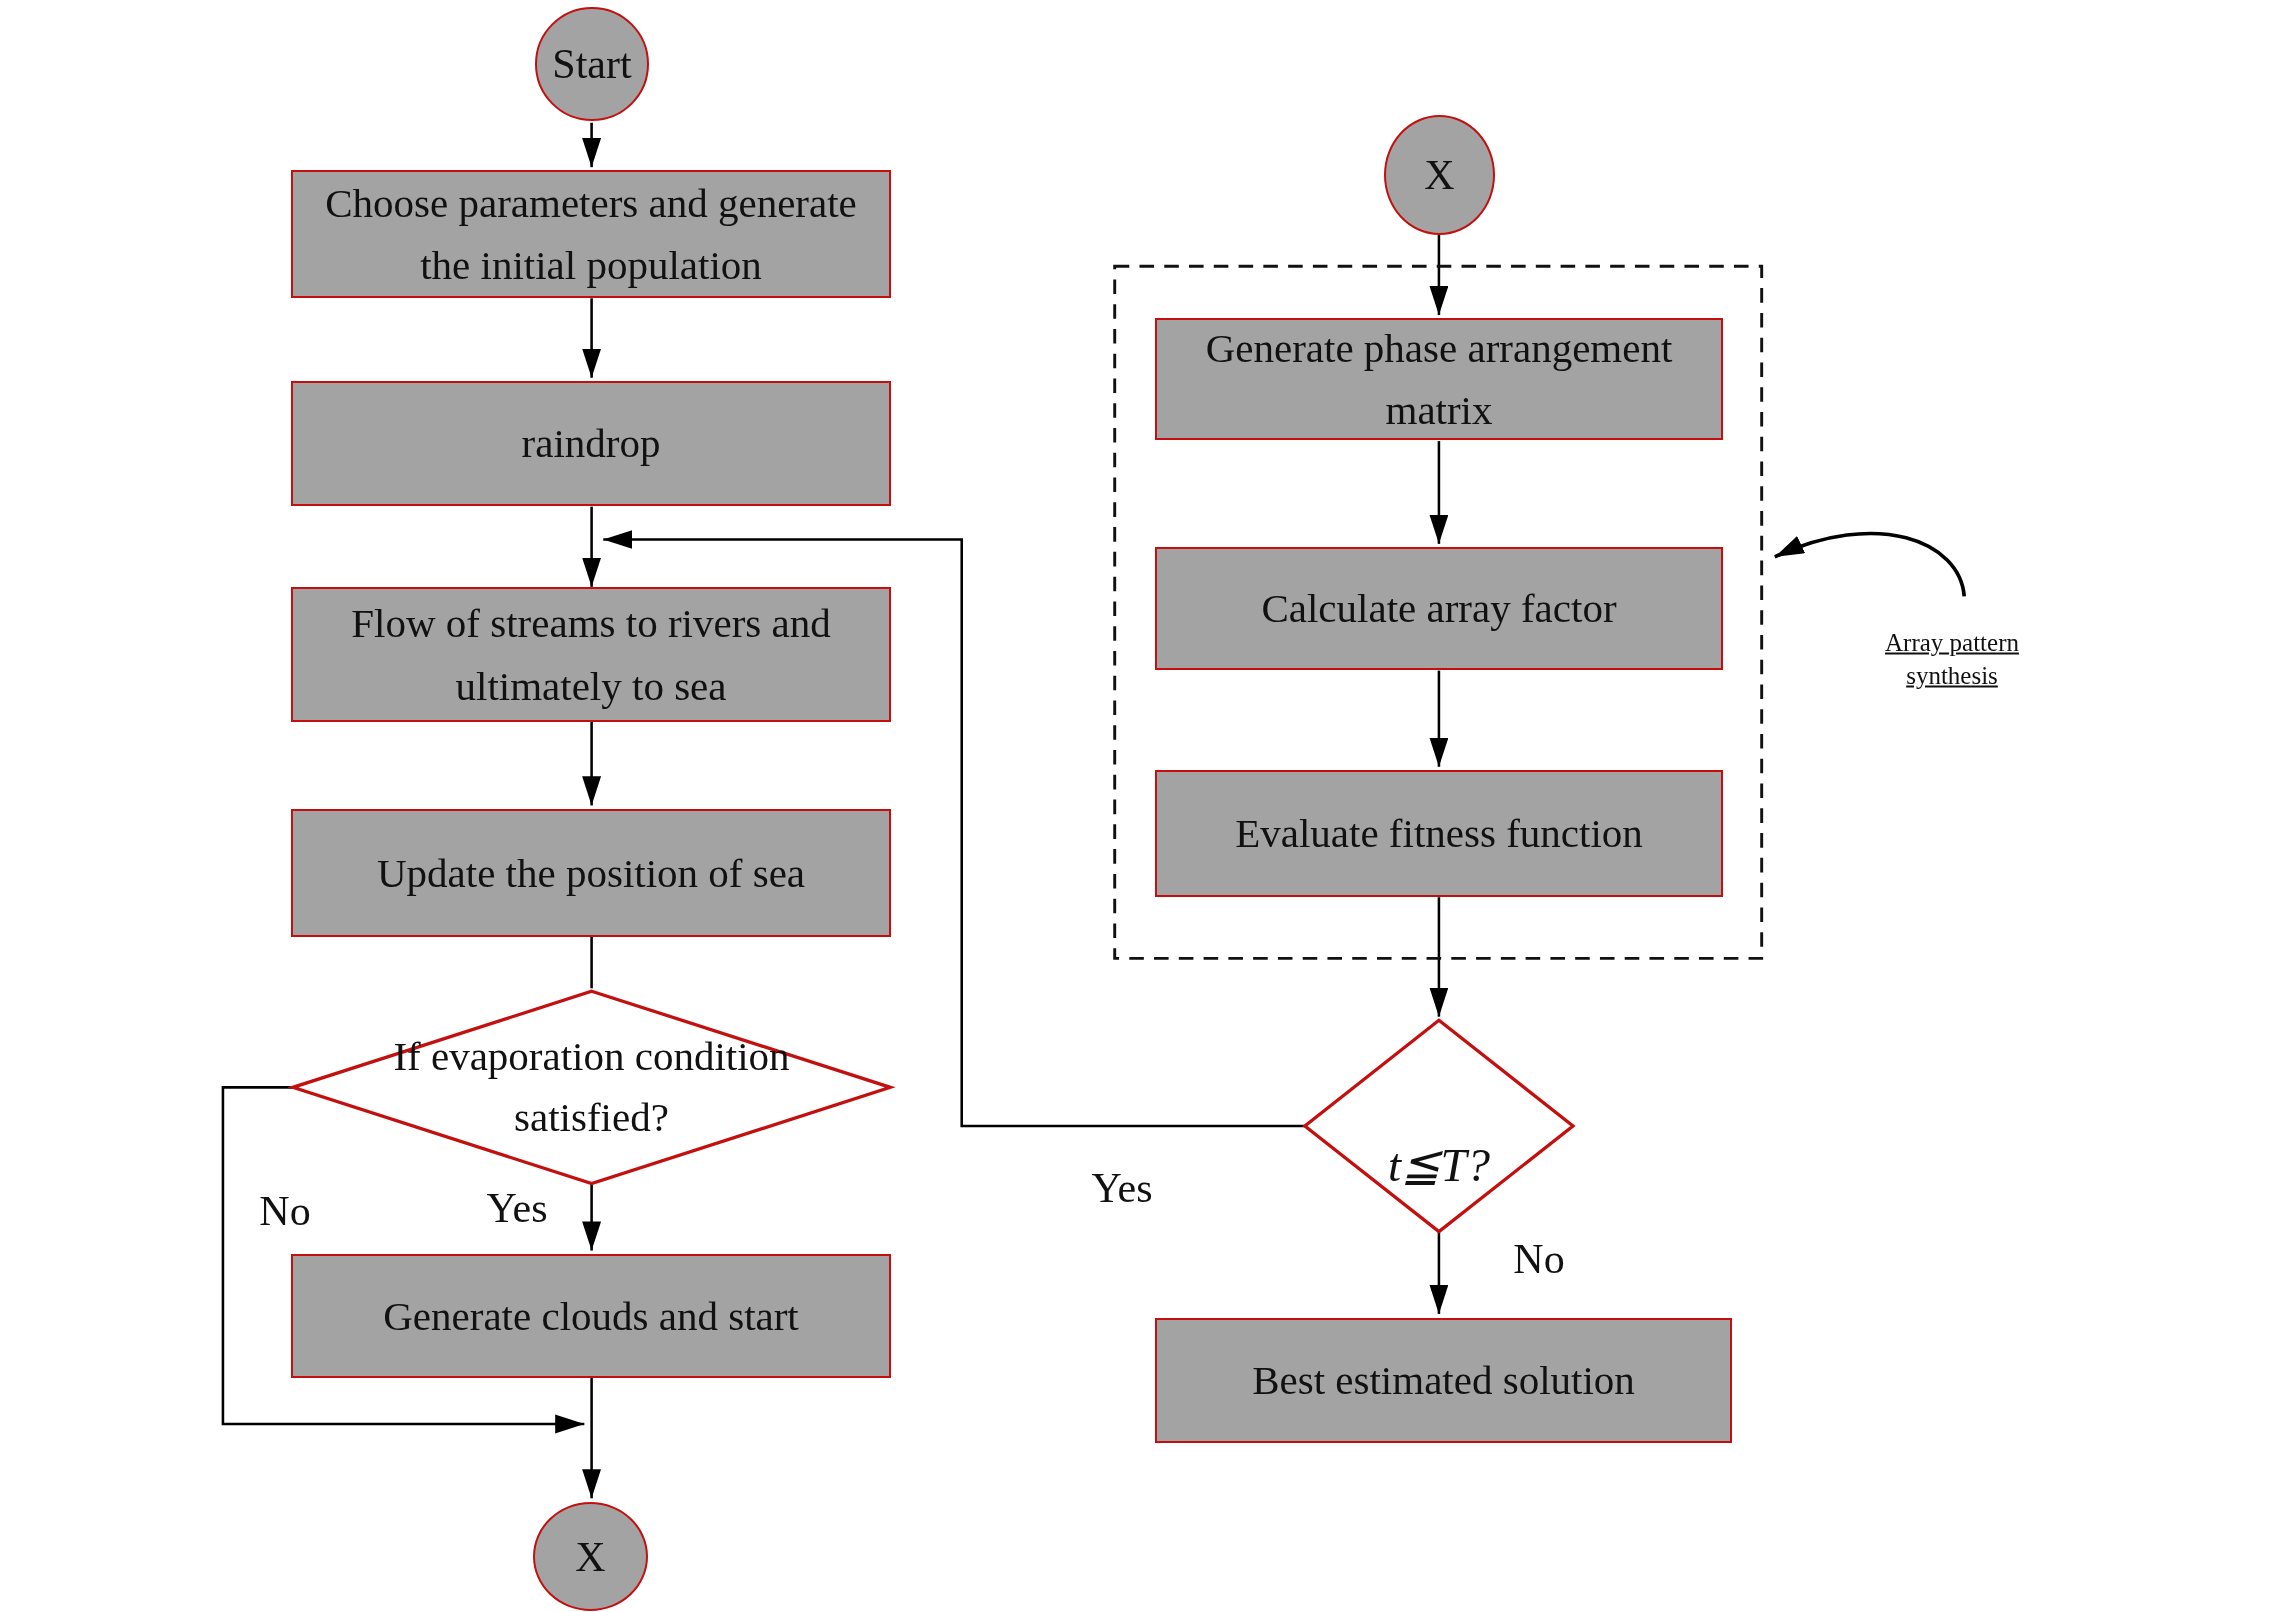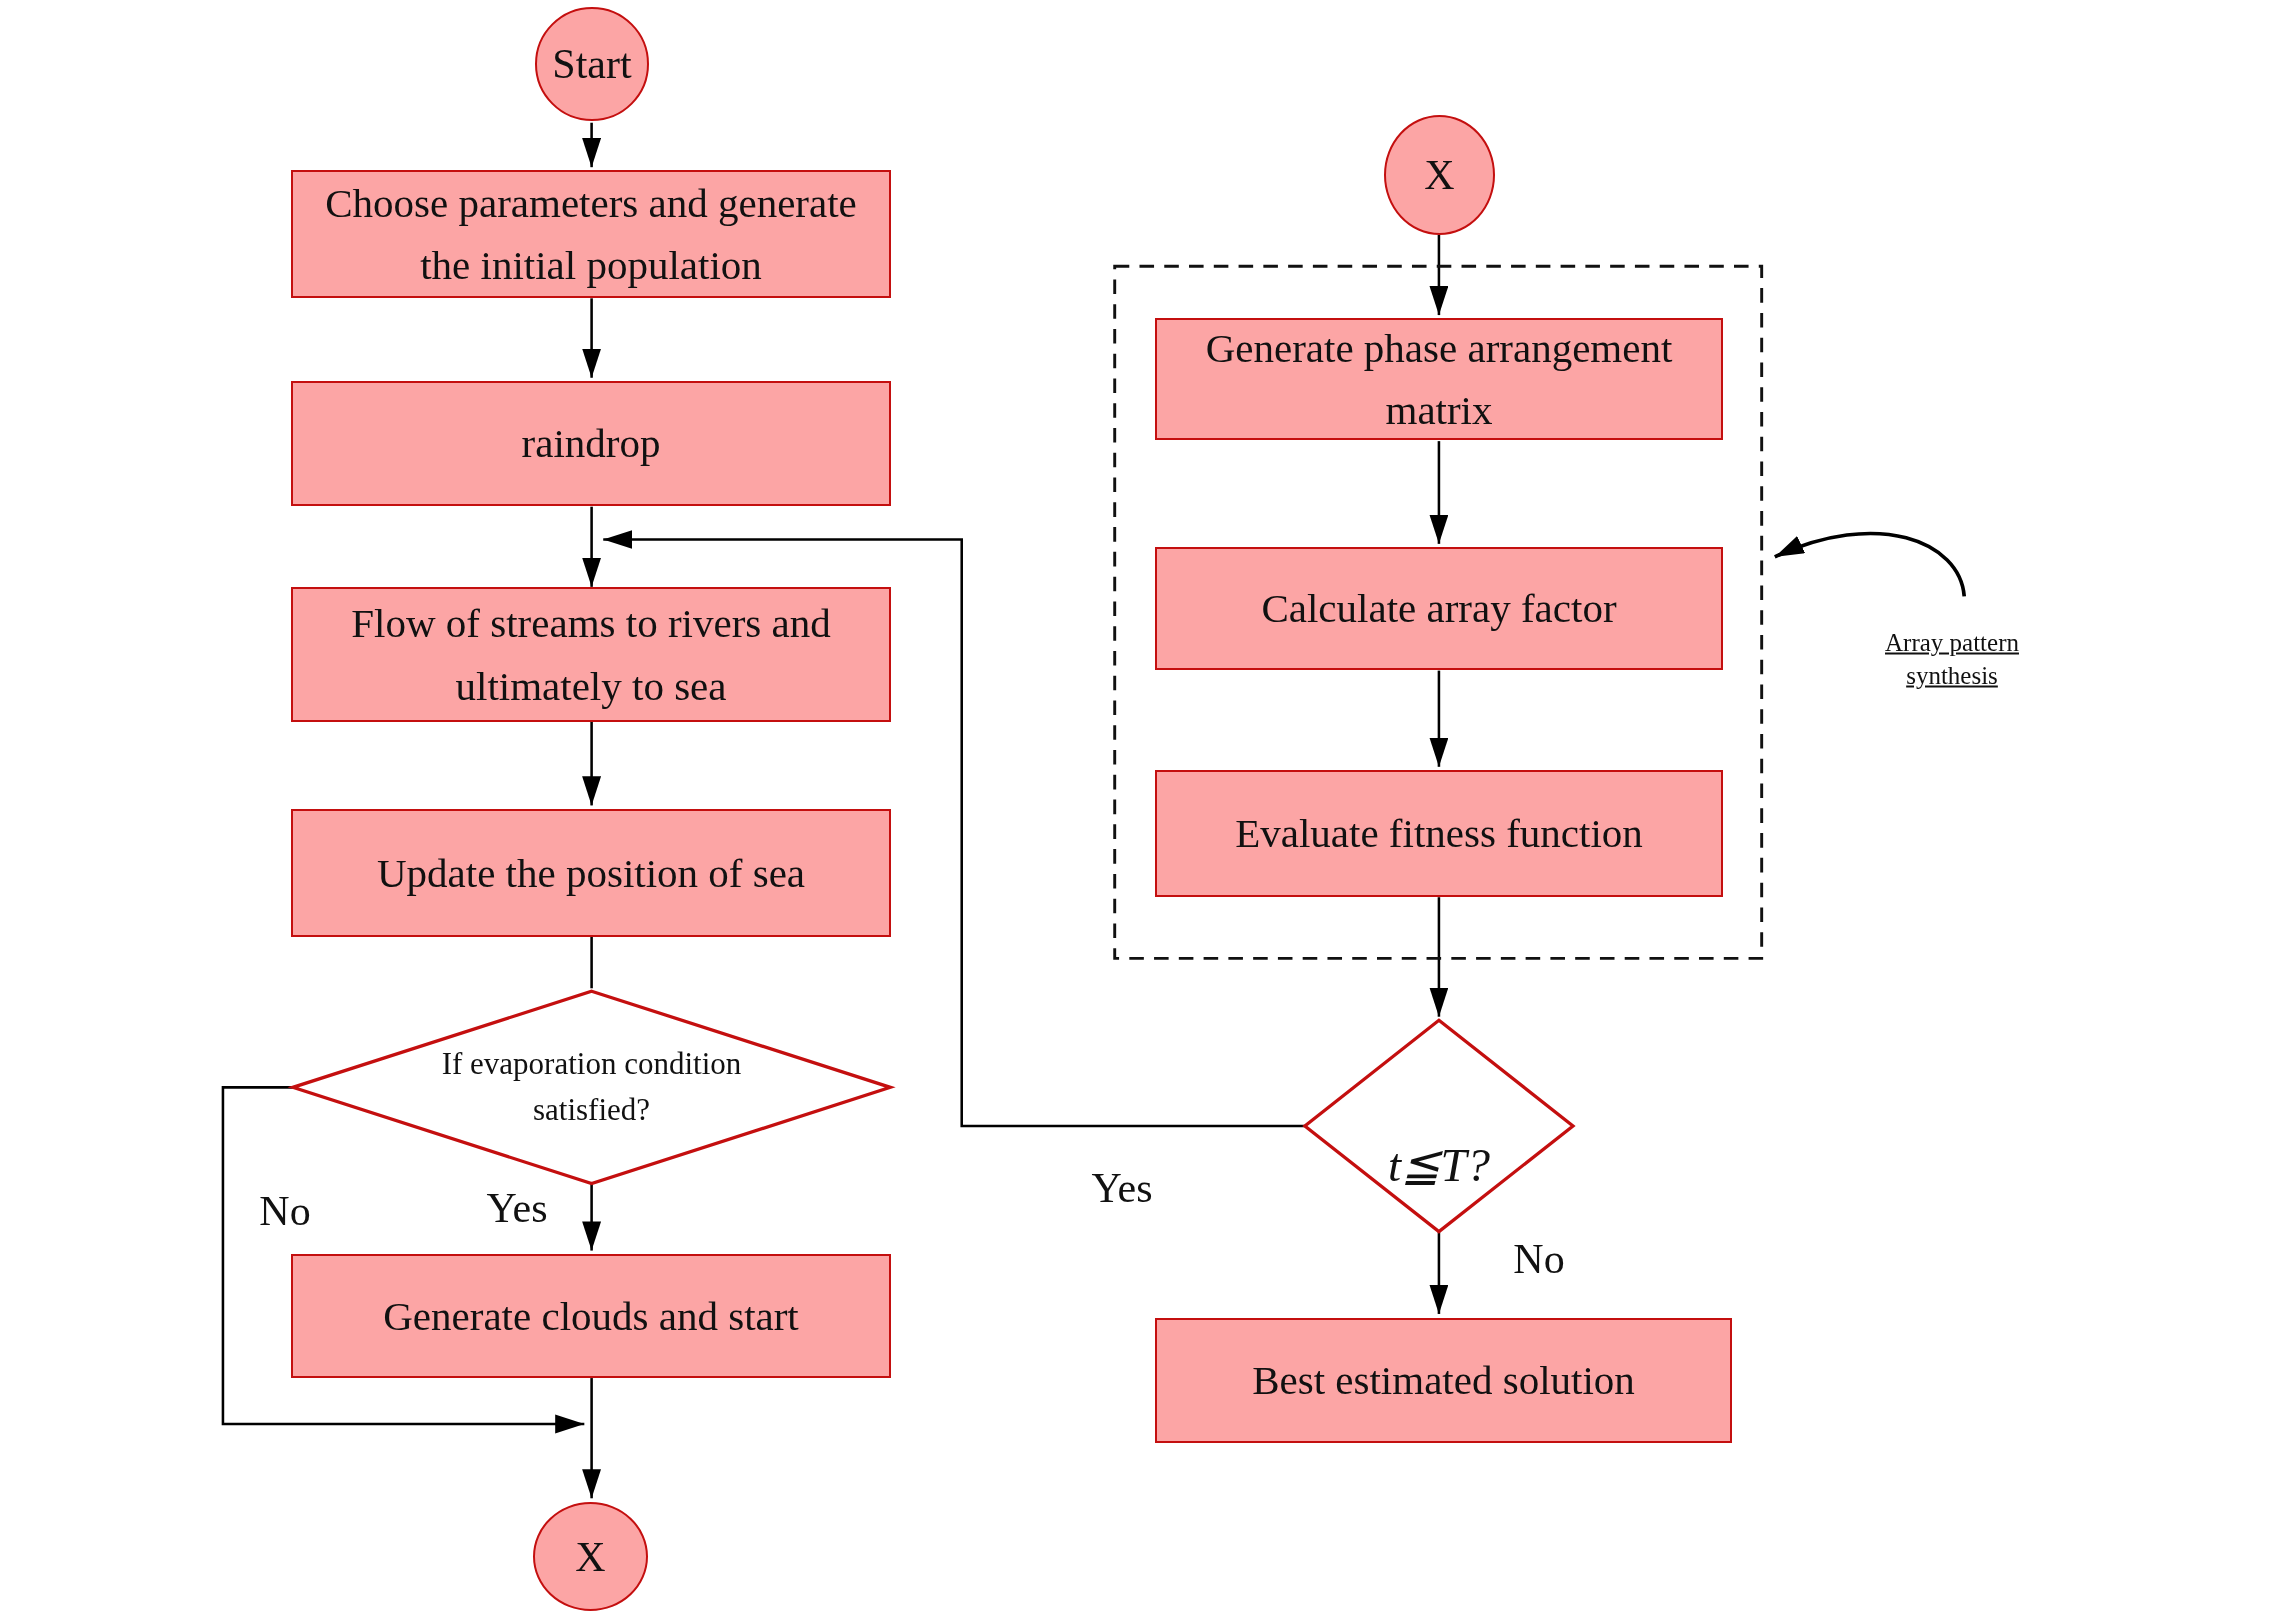--- a/index.html
+++ b/index.html
@@ -21,40 +21,40 @@
     width: 2295px; height: 1613px;
   }
   .node {
     position: absolute;
     display: flex;
     flex-direction: column;
     align-items: center;
     justify-content: center;
     text-align: center;
     box-sizing: border-box;
-    background: #fca5a5;
+    background: #a3a3a3;
   }
   .box {
     border: 2.9px solid #c40f0f;
     font-size: 41px;
     line-height: 1.52;
   }
   .circle {
     border: 2.9px solid #c40f0f;
     border-radius: 50%;
     font-size: 42px;
   }
   .diamond-label {
     position: absolute;
     display: flex;
     flex-direction: column;
     align-items: center;
     justify-content: center;
     text-align: center;
-    font-size: 31px;
+    font-size: 41px;
     line-height: 1.5;
     background: transparent;
   }
   .diamond-label.math {
     font-style: italic;
     font-size: 47px;
   }
   .edge-label {
     position: absolute;
     transform: translate(-50%, -50%);

